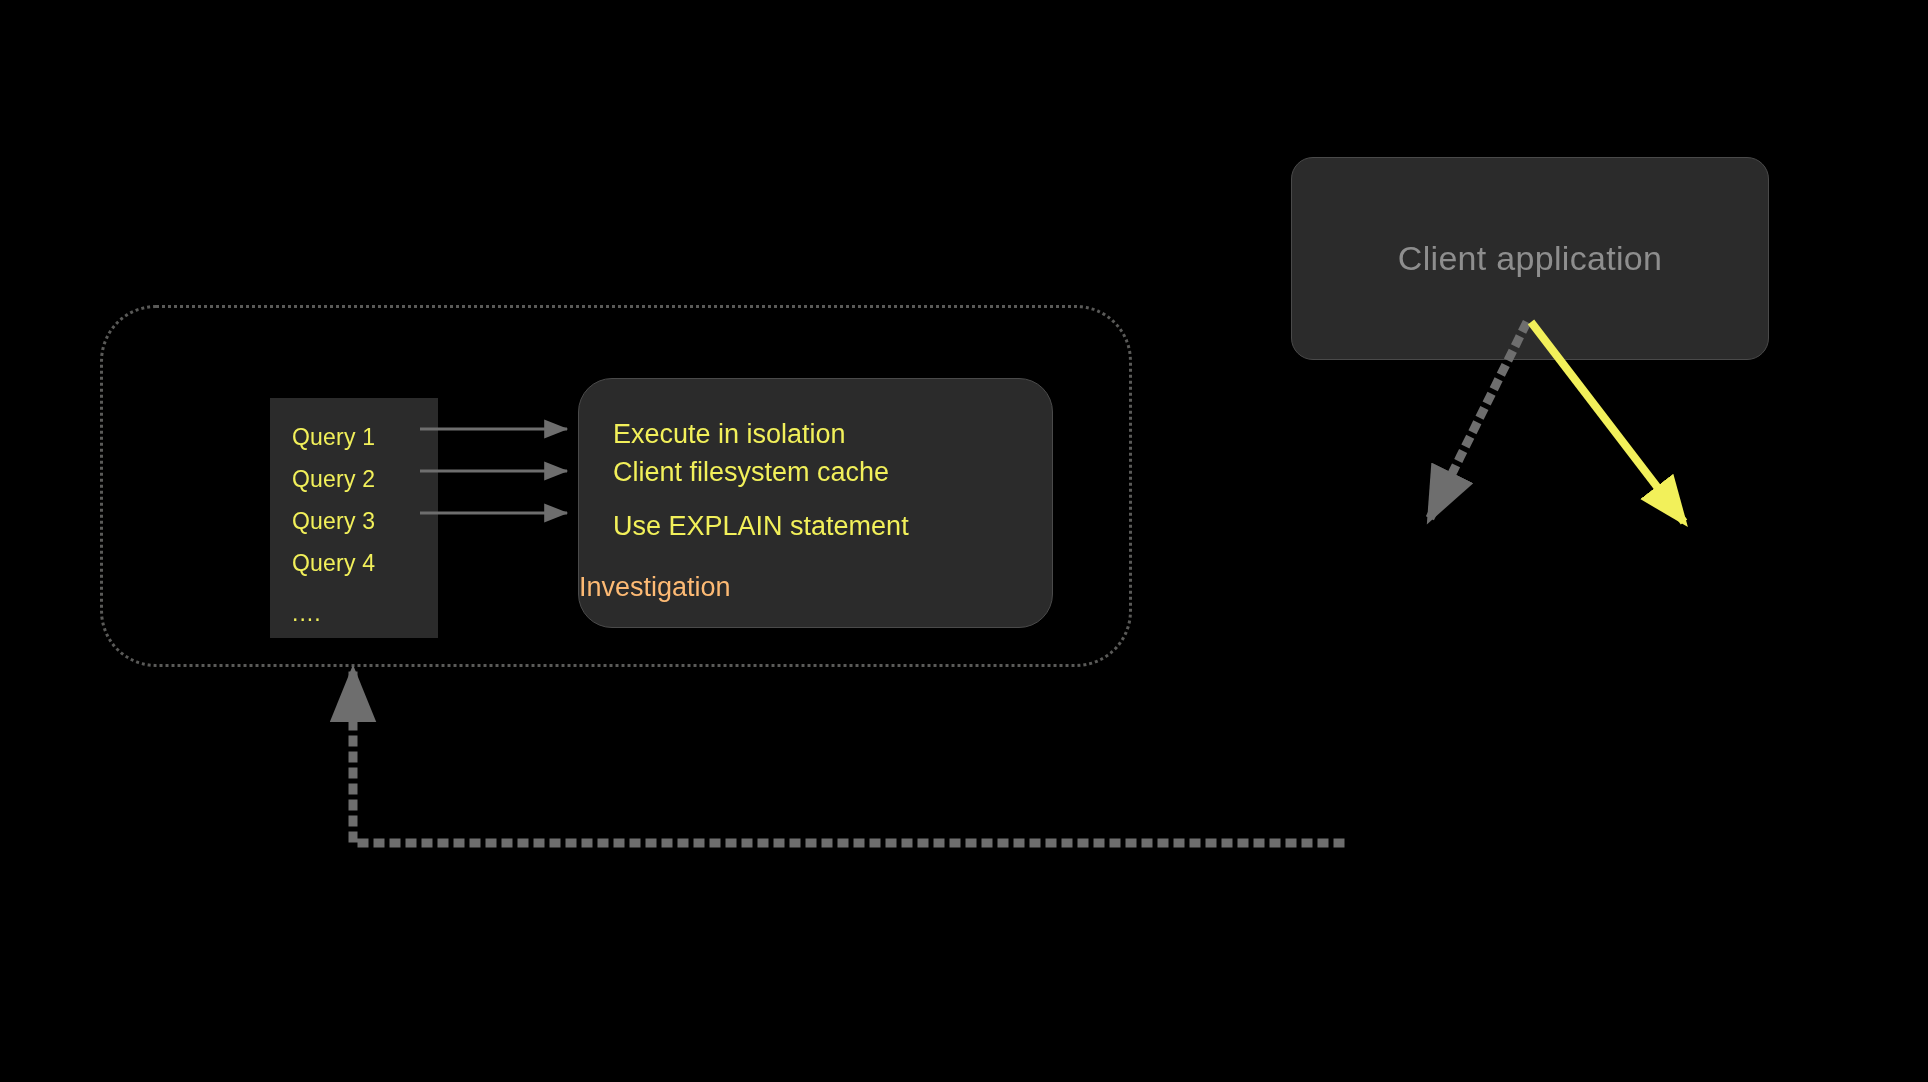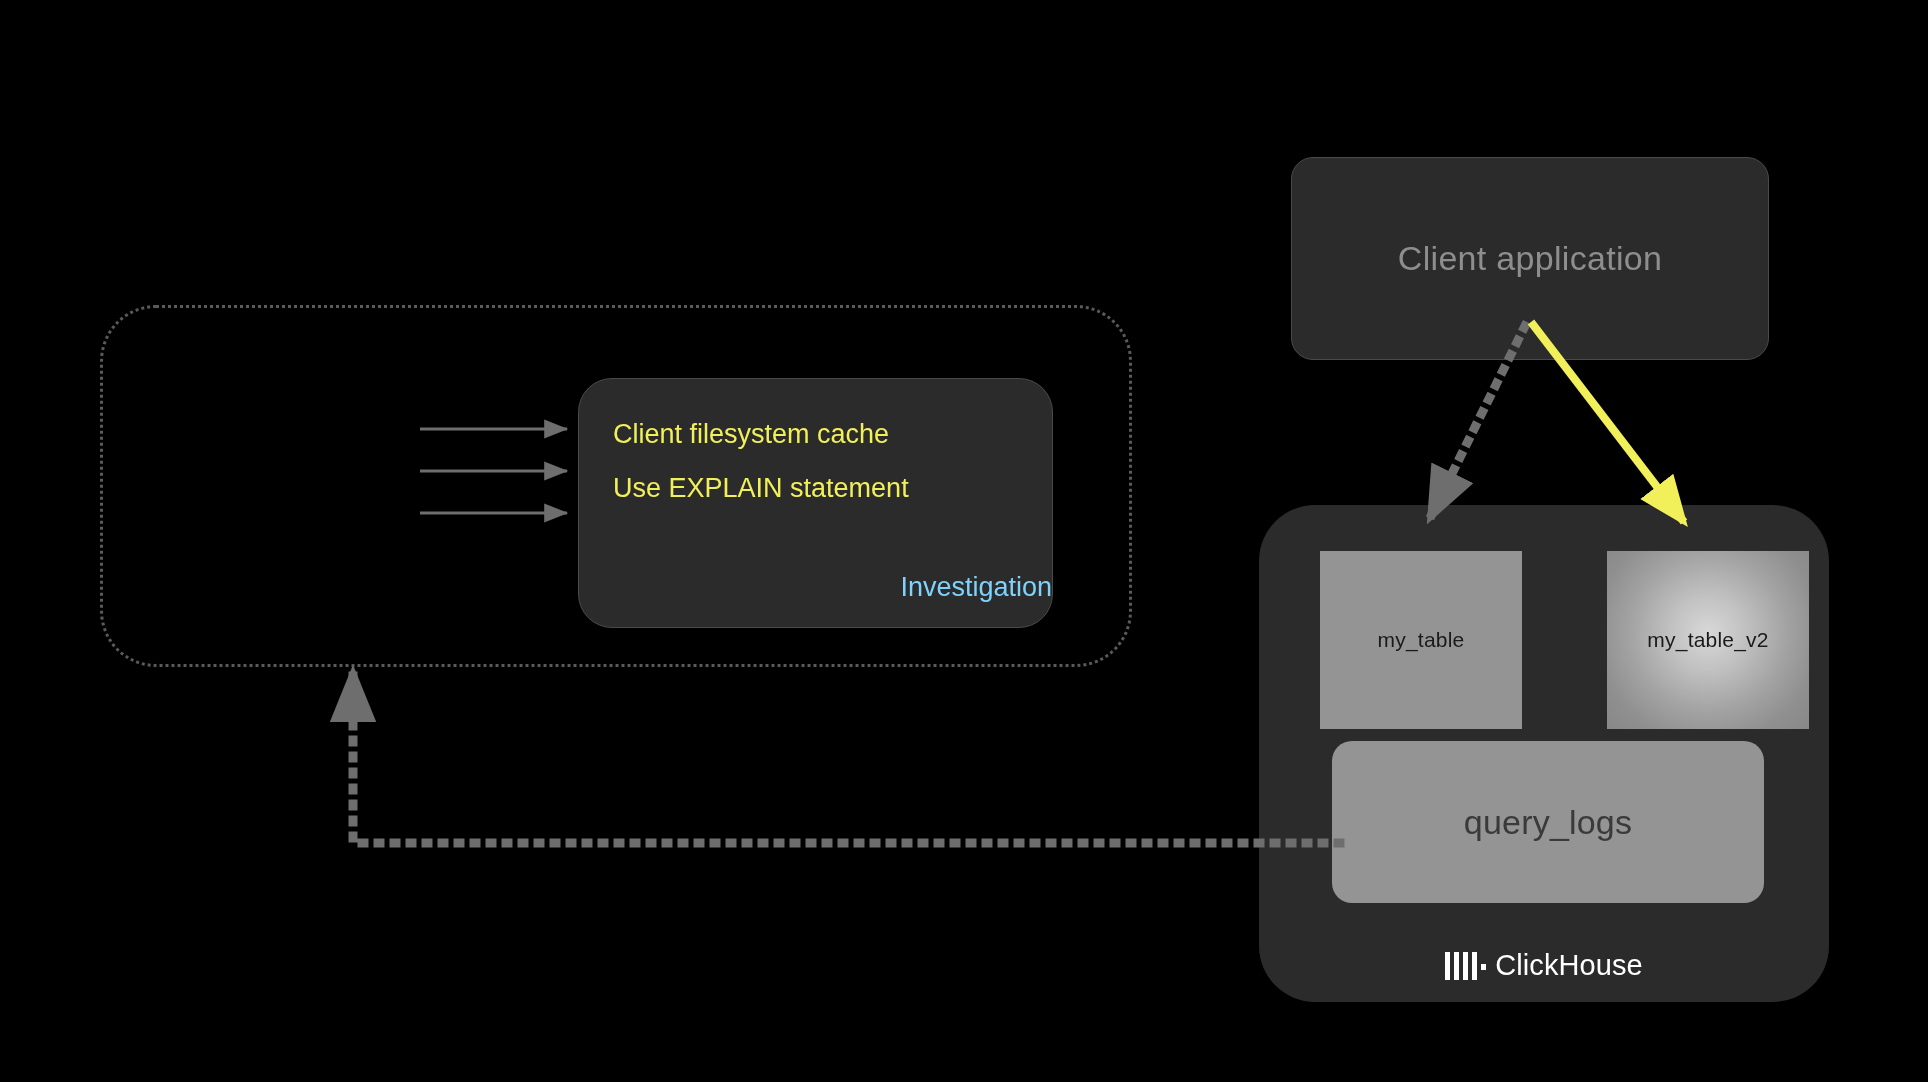--- a/index.html
+++ b/index.html
@@ -98,22 +98,22 @@
     white-space: nowrap;
   }
   .inv-line.spaced {
     margin-top: 16px;
   }
   .investigation-title {
     position: absolute;
     left: 0;
     right: 0;
     bottom: 24px;
-    text-align: right;
-    color: #7dd3fc;
+    text-align: left;
+    color: #fdba74;
     font-size: 27px;
   }
 
   
   .client-box {
     position: absolute;
     left: 1291px;
     top: 157px;
     width: 478px;
     height: 203px;
@@ -219,58 +219,41 @@
     letter-spacing: 0.1px;
   }
 </style>
 </head>
 <body>
 
 <div id="stage">
 
   <div class="dotted-container"></div>
 
+  <div class="query-panel">
+    <div class="query-item">Query 1</div>
+    <div class="query-item">Query 2</div>
+    <div class="query-item">Query 3</div>
+    <div class="query-item">Query 4</div>
+    <div class="query-ellipsis">....</div>
+  </div>
 
   <div class="investigation-box">
     <div class="investigation-lines">
+      <div class="inv-line">Execute in isolation</div>
       <div class="inv-line">Client filesystem cache</div>
       <div class="inv-line spaced">Use EXPLAIN statement</div>
     </div>
     <div class="investigation-title">Investigation</div>
   </div>
 
   <div class="client-box">
     <span class="client-label">Client application</span>
   </div>
 
-  <div class="ch-panel">
-
-    <div class="table-box primary">
-      <span class="table-label">my_table</span>
-    </div>
-
-    <div class="table-box highlight">
-      <span class="table-label">my_table_v2</span>
-    </div>
-
-    <div class="logs-box">
-      <span class="table-label">query_logs</span>
-    </div>
-
-    <div class="ch-logo">
-      <span class="ch-mark">
-        <i></i>
-        <i></i>
-        <i></i>
-        <i></i>
-        <i class="dot"></i>
-      </span>
-      <span class="ch-wordmark">ClickHouse</span>
-    </div>
-  </div>
 
   <svg id="connectors" viewBox="0 0 1928 1082">
     <defs>
       <marker id="arrow-gray" markerWidth="9" markerHeight="9" refX="7.6" refY="3.2" orient="auto" markerUnits="strokeWidth">
         <path d="M0,0 L8,3.2 L0,6.4 z" fill="#6e6e6e"></path>
       </marker>
       <marker id="arrow-gray-big" markerWidth="7" markerHeight="7" refX="5.6" refY="2.6" orient="auto" markerUnits="strokeWidth">
         <path d="M0,0 L6.4,2.6 L0,5.2 z" fill="#6e6e6e"></path>
       </marker>
       <marker id="arrow-yellow" markerWidth="7" markerHeight="7" refX="5.6" refY="2.6" orient="auto" markerUnits="strokeWidth">

